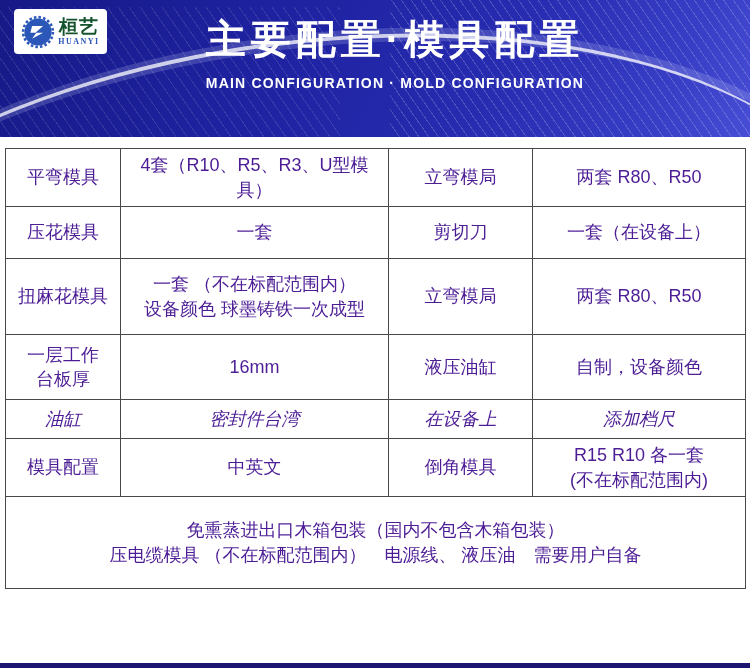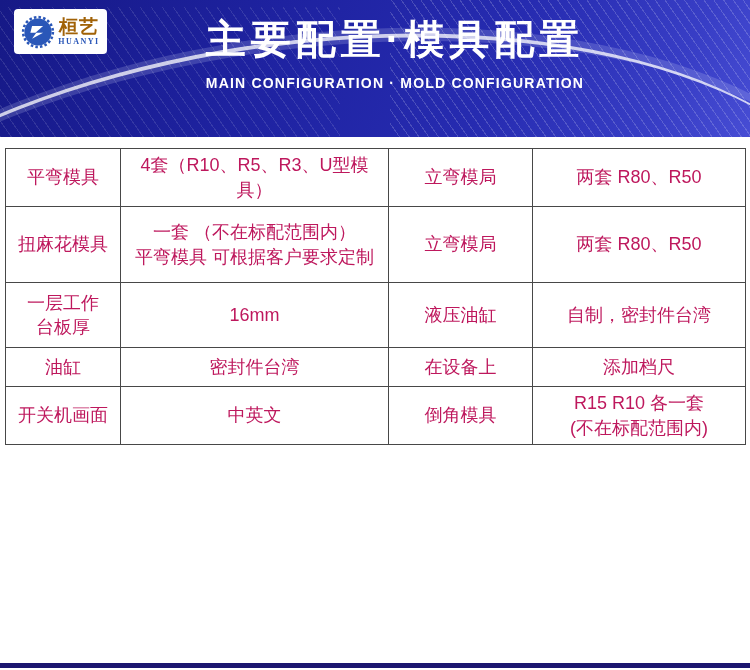--- a/index.html
+++ b/index.html
@@ -16,37 +16,37 @@
       background:repeating-linear-gradient(55deg,rgba(255,255,255,.8) 0 1px,transparent 1px 9px);}
   .swoosh-glow{position:absolute;left:-260px;top:34px;width:1150px;height:560px;border-radius:50%;
       border-top:14px solid rgba(220,225,255,.18);transform:rotate(-7deg);}
   .swoosh-line{position:absolute;left:-250px;top:40px;width:1120px;height:540px;border-radius:50%;
       border-top:4px solid rgba(255,255,255,.75);transform:rotate(-7deg);}
 
   .logo-box{position:absolute;left:14px;top:9px;width:93px;height:45px;background:#ffffff;
       border-radius:4px;display:flex;align-items:center;justify-content:center;gap:3px;}
   .logo-emblem{width:34px;height:34px;flex:0 0 auto;}
   .logo-text{display:flex;flex-direction:column;align-items:center;line-height:1;}
-  .logo-cn{font-size:19px;font-weight:bold;color:#a16207;letter-spacing:1px;}
+  .logo-cn{font-size:19px;font-weight:bold;color:#14532d;letter-spacing:1px;}
   .logo-en{font-size:8px;font-weight:bold;color:#2a57b8;letter-spacing:1.5px;
       font-family:"Liberation Serif","DejaVu Serif",serif;margin-top:2px;}
 
   .banner-title{position:absolute;left:0;top:12px;width:100%;text-align:center;color:#ffffff;
       font-size:40px;font-weight:bold;letter-spacing:5px;text-indent:40px;white-space:nowrap;}
   .banner-sub{position:absolute;left:0;top:75px;width:100%;text-align:center;color:#ffffff;
       font-size:14px;font-weight:bold;letter-spacing:1.2px;text-indent:40px;white-space:nowrap;}
 
   
   table.spec{position:absolute;left:5px;top:148px;width:740px;border-collapse:collapse;
-      table-layout:fixed;color:#be185d;padding-left:35px;}
+      table-layout:fixed;color:#4c1d95;padding-left:35px;}
   table.spec td{border:1px solid #484848;text-align:center;vertical-align:middle;
       font-size:18px;line-height:1.35;white-space:pre-line;padding:2px 4px;overflow:hidden;}
   col.c1{width:115px;} col.c2{width:268px;} col.c3{width:144px;} col.c4{width:213px;}
   tr.r1 td{height:53px;} tr.r2 td{height:47px;} tr.r3 td{height:71px;}
-  tr.r4 td{height:72px;} tr.r5 td{height:60px;} tr.r6 td{height:34px;}
+  tr.r4 td{height:72px;} tr.r5 td{height:60px;} tr.r6 td{height:34px;font-style:italic;}
   tr.r7 td{height:53px;} tr.r8 td{height:87px;}
 
   
   .bottom-bar{position:absolute;left:0;bottom:2px;width:750px;height:5px;background:#1c1670;}
 </style>
 </head>
 <body>
 
 <div class="page">
 
@@ -79,44 +79,54 @@
         <col class="c3">
         <col class="c4">
       </colgroup>
     <tbody>
       <tr class="r1">
         <td>平弯模具</td>
         <td>4套（R10、R5、R3、U型模具）</td>
         <td>立弯模局</td>
         <td>两套 R80、R50</td>
       </tr>
+      <tr class="r2">
+        <td>压花模具</td>
+        <td>一套</td>
+        <td>剪切刀</td>
+        <td>一套（在设备上）</td>
+      </tr>
       <tr class="r3">
         <td>扭麻花模具</td>
         <td>一套 （不在标配范围内）
-平弯模具 可根据客户要求定制</td>
+设备颜色 球墨铸铁一次成型</td>
         <td>立弯模局</td>
         <td>两套 R80、R50</td>
       </tr>
       <tr class="r5">
         <td>一层工作
 台板厚</td>
         <td>16mm</td>
         <td>液压油缸</td>
-        <td>自制，密封件台湾</td>
+        <td>自制，设备颜色</td>
       </tr>
       <tr class="r6">
         <td>油缸</td>
         <td>密封件台湾</td>
         <td>在设备上</td>
         <td>添加档尺</td>
       </tr>
       <tr class="r7">
-        <td>开关机画面</td>
+        <td>模具配置</td>
         <td>中英文</td>
         <td>倒角模具</td>
         <td>R15 R10 各一套
 (不在标配范围内)</td>
+      </tr>
+      <tr class="r8">
+        <td colspan="4">免熏蒸进出口木箱包装（国内不包含木箱包装）
+压电缆模具 （不在标配范围内）　电源线、 液压油　需要用户自备</td>
       </tr>
     </tbody>
   </table>
 
   <div class="bottom-bar"></div>
 </div>
 
 </body></html>

